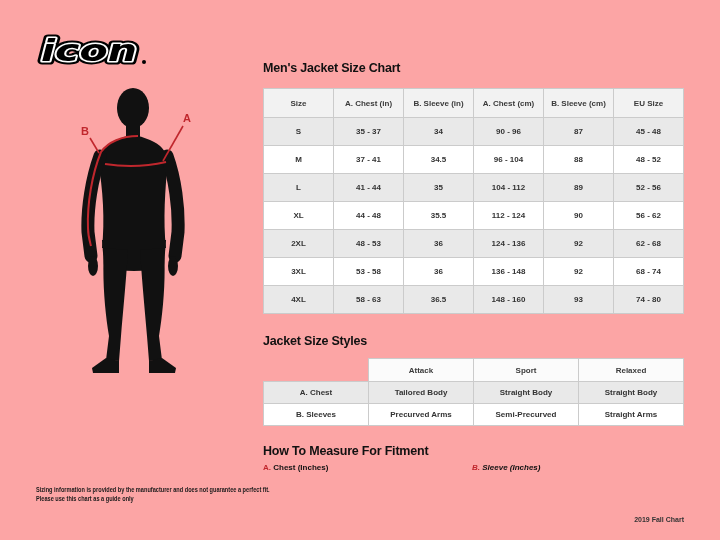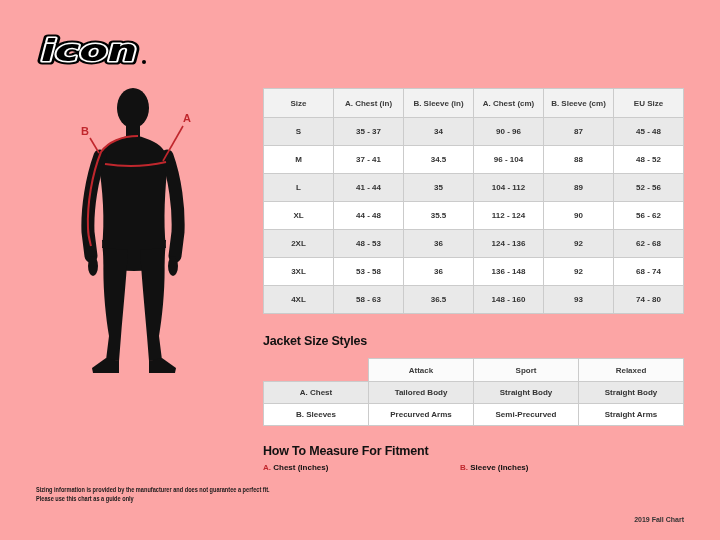--- a/index.html
+++ b/index.html
@@ -29,21 +29,21 @@
   .size-table tbody tr:nth-child(odd) td{background:#e9e9e9;}
   .style-table{top:358px;}
   .style-table th{height:22px;background:#fbfbfb;color:#3a3a3a;}
   .style-table th.blank{border:none;background:transparent;}
   .style-table td{height:21px;background:#ffffff;}
   .style-table tbody tr:nth-child(odd) td{background:#e9e9e9;}
 
   
   .fit-col{position:absolute;top:463px;}
   #fit-a{left:263px;width:200px;}
-  #fit-b{left:460px;width:242px;}
+  #fit-b{left:472px;width:242px;font-style:italic;}
   .fit-head{font-size:8px;font-weight:bold;color:#111;}
   .fit-head .red{color:#c0272d;}
   .fit-body{margin:2px 0 0 0;font-size:7.2px;line-height:9.8px;color:#1d1d1d;font-weight:bold;}
 
   
   .footnote{position:absolute;left:36px;top:485px;font-size:7px;line-height:9px;color:#1a1a1a;
             white-space:nowrap;transform:scaleX(0.8);transform-origin:left top;font-weight:bold;}
   .footer-right{position:absolute;right:36px;top:516px;font-size:7px;color:#333;font-weight:bold;}
 </style>
 </head>
@@ -84,20 +84,21 @@
         <path d="M 143 46 L 123 81" stroke-width="1.6"></path>
         <path d="M 50 58 L 59 73" stroke-width="1.6"></path>
       </g>
       <g fill="#c0272d" font-size="11" font-weight="bold" font-family="'Liberation Sans', sans-serif">
         <text x="143" y="42">A</text>
         <text x="41" y="55">B</text>
       </g>
     </svg>
   </div>
 
+  <h2 class="sec-title" id="title-size">Men's Jacket Size Chart</h2>
   <table class="size-table">
       <thead>
         <tr>
           <th>Size</th>
           <th>A. Chest (in)</th>
           <th>B. Sleeve (in)</th>
           <th>A. Chest (cm)</th>
           <th>B. Sleeve (cm)</th>
           <th>EU Size</th>
         </tr>

